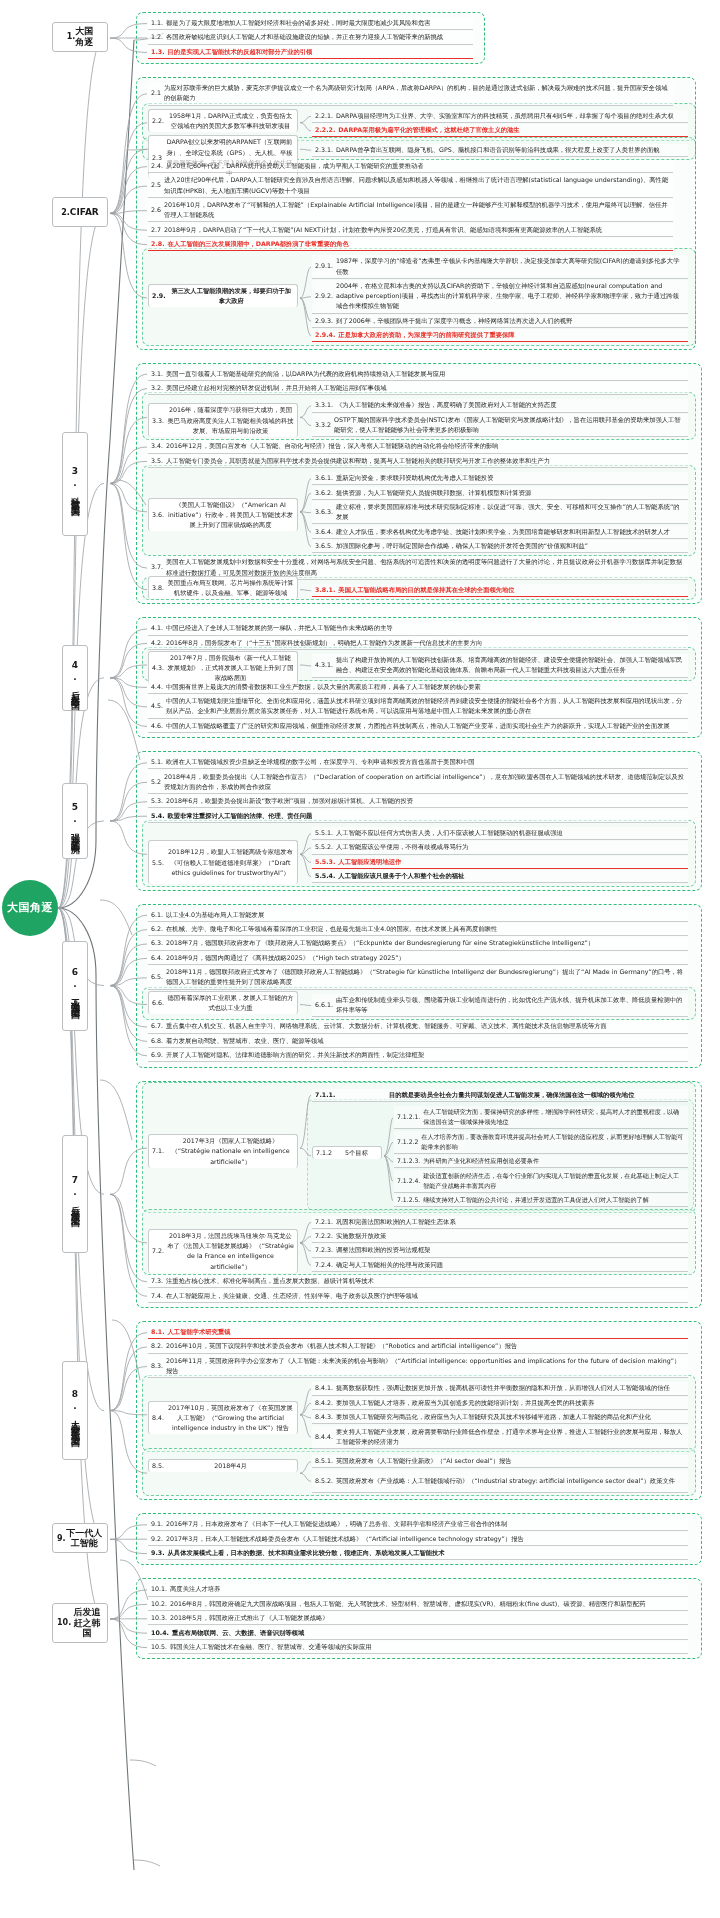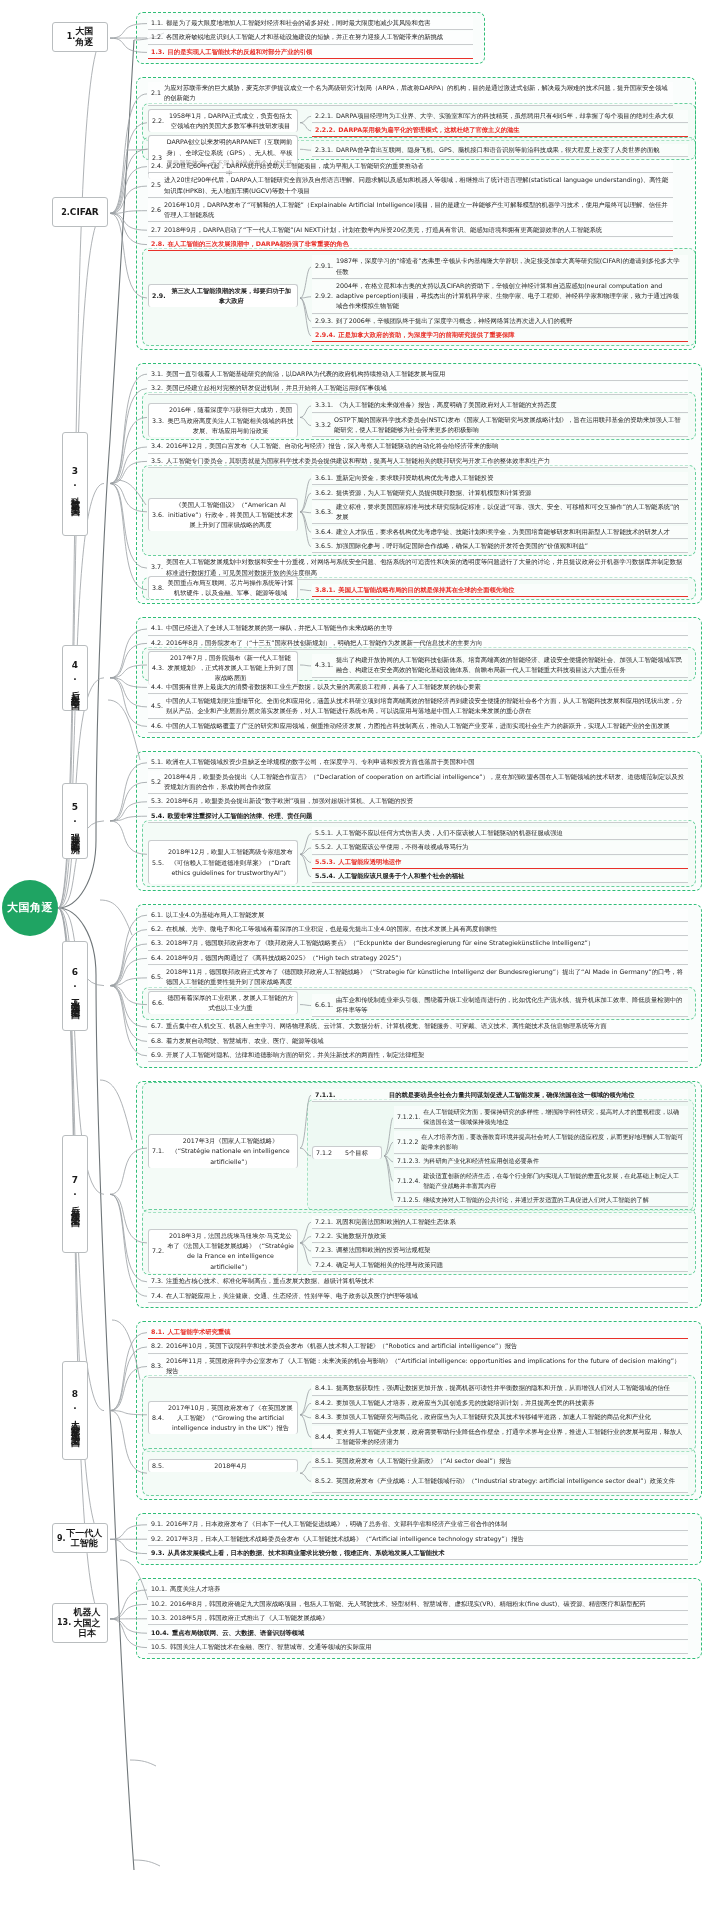--- a/index.html
+++ b/index.html
@@ -640,16 +640,16 @@
     <div class="leaf  bold" style="left: 148px; top: 1626.6px; width: 540px; min-height: 13.2px; font-size: 6.3px; line-height: 10.2px;">
       <span class="idx">10.4.</span>
       <span class="txt">重点布局物联网、云、大数据、语音识别等领域</span>
     </div>
     <div class="leaf  " style="left: 148px; top: 1641px; width: 540px; min-height: 13.2px; font-size: 6.3px; line-height: 10.2px;">
       <span class="idx">10.5.</span>
       <span class="txt">韩国关注人工智能技术在金融、医疗、智慧城市、交通等领域的实际应用</span>
     </div>
     <div class="grp" style="left: 136px; top: 1578.4px; width: 566px; height: 81px;"></div>
     <div class="branch horiz" style="left: 52px; top: 1602.9px; width: 56px; min-height: 30px; font-size: 9px;">
-      <span style="font-size:8px">13.</span>
-      <span style="white-space:pre-line">机器人大国之日本</span>
+      <span style="font-size:8px">10.</span>
+      <span style="white-space:pre-line">后发追赶之韩国</span>
     </div>
   </div>
 
 </body></html>

